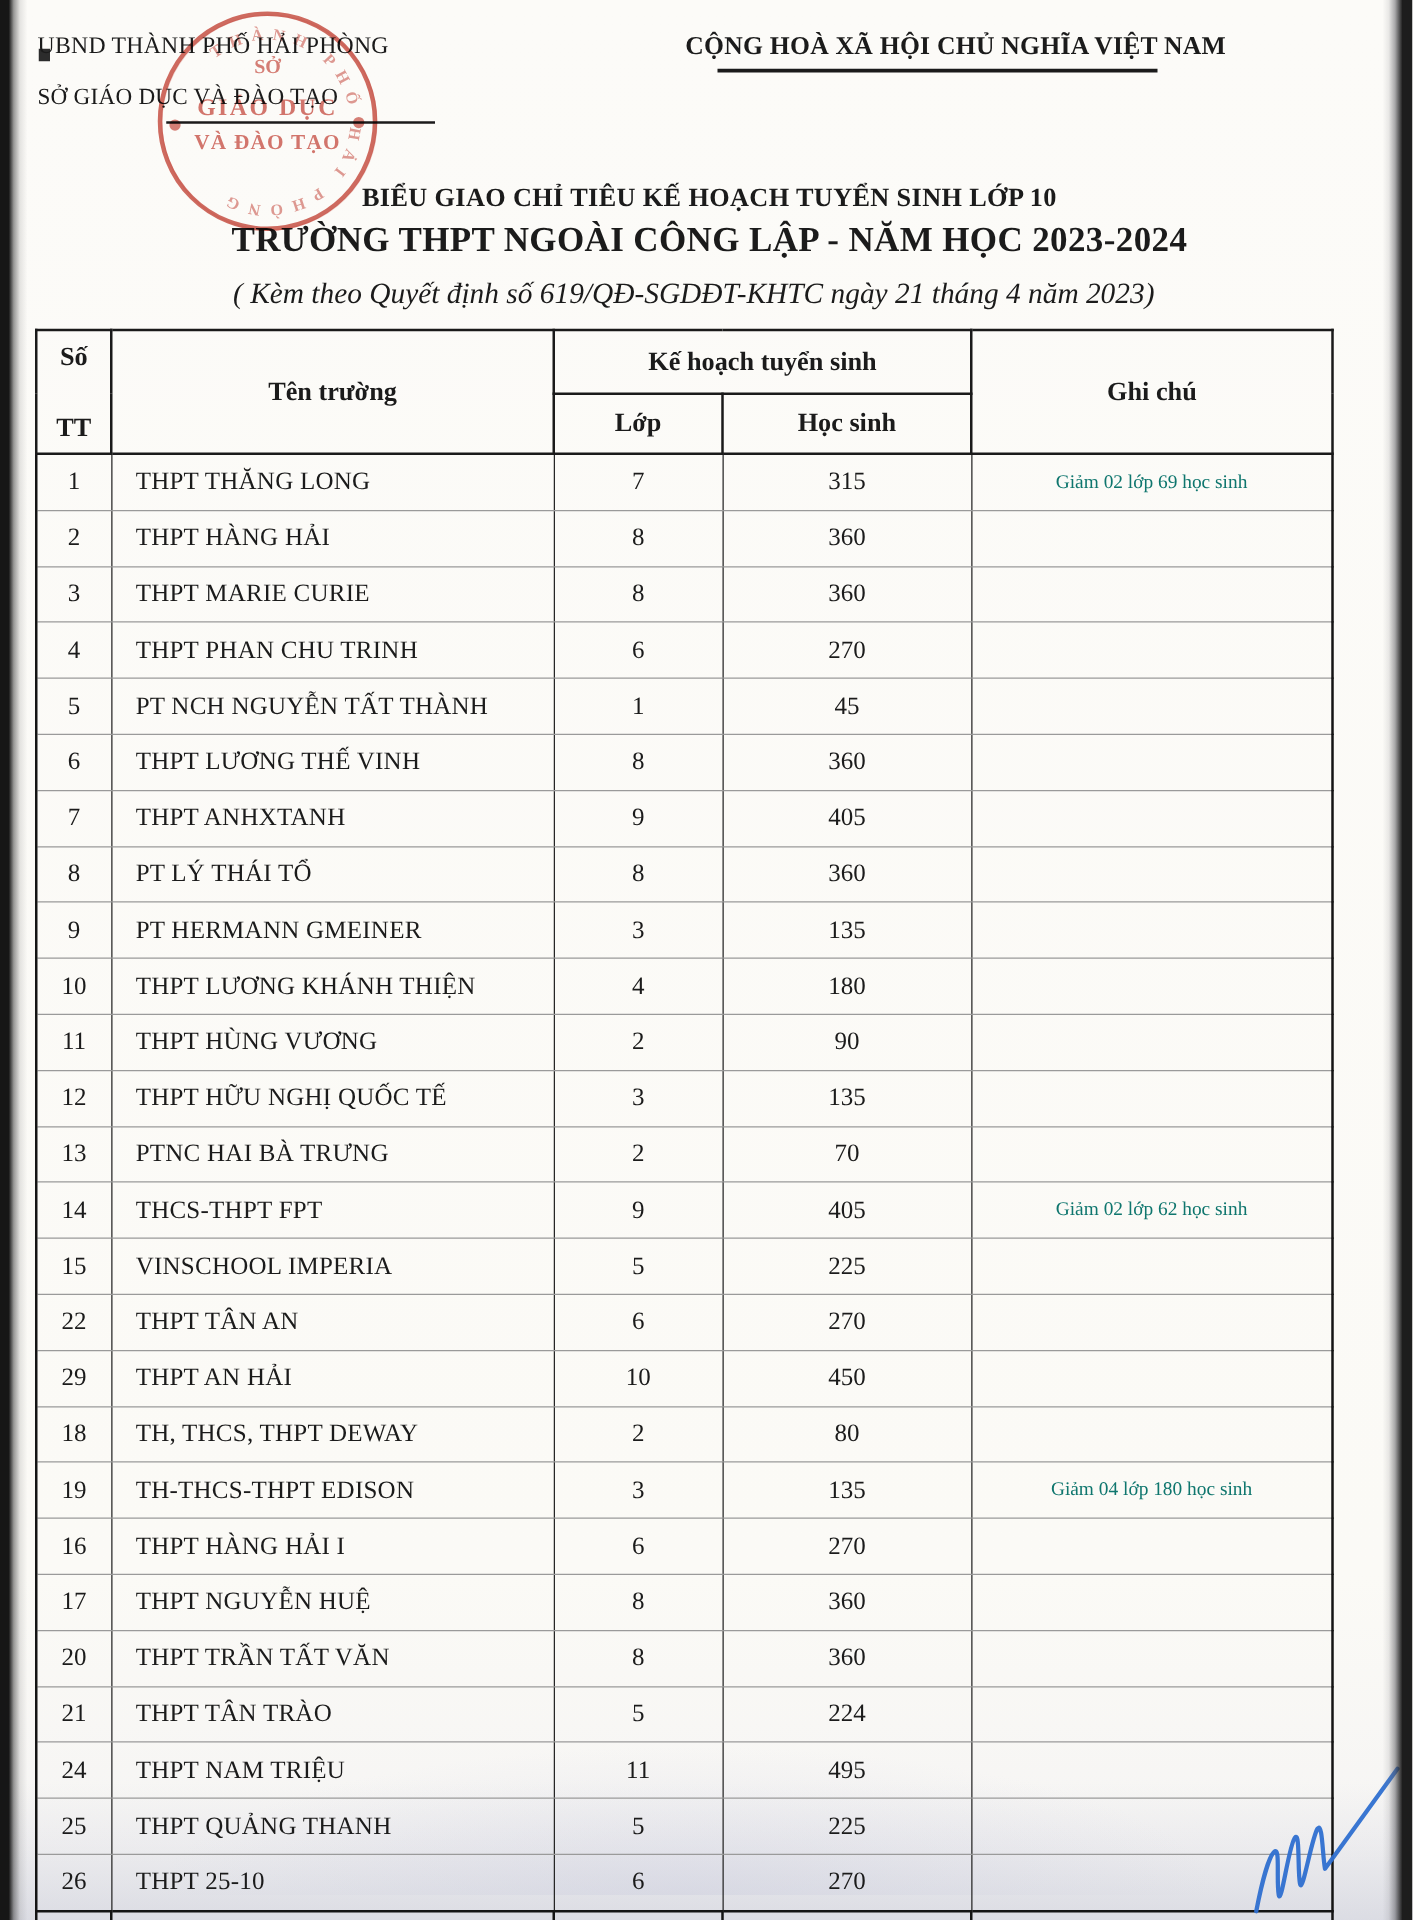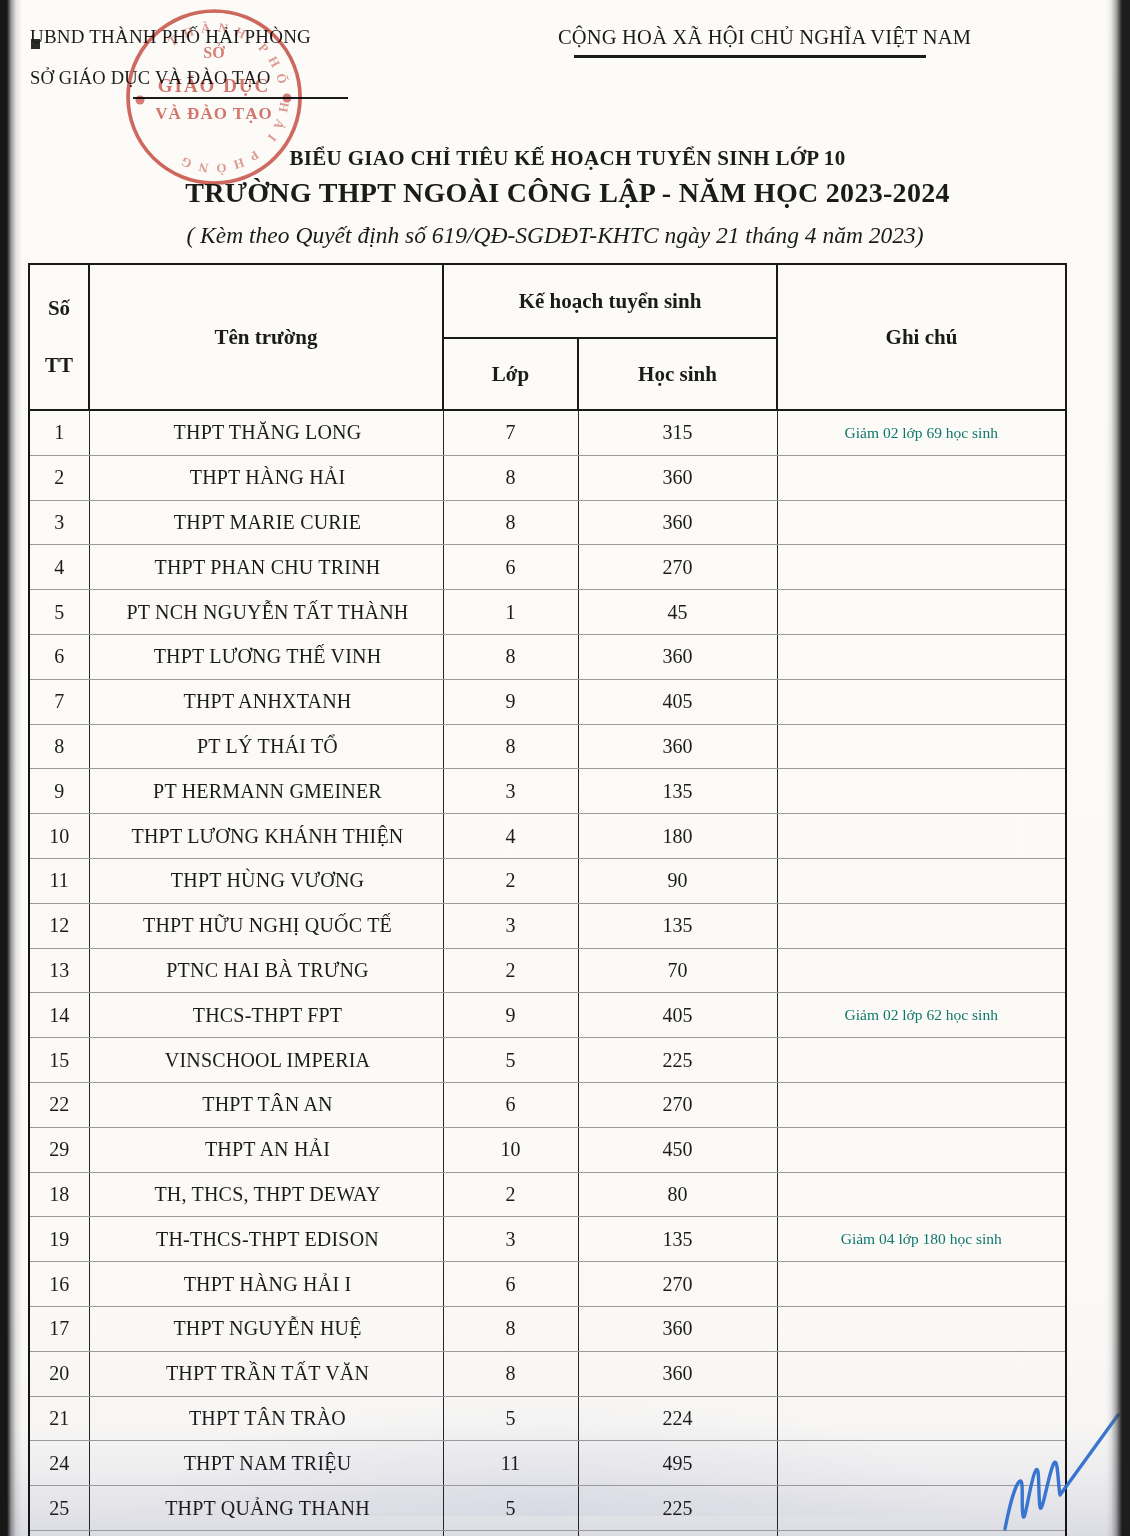--- a/index.html
+++ b/index.html
@@ -21,50 +21,50 @@
   .bottom-wash2{position:absolute;left:120px;bottom:20px;width:860px;height:120px;z-index:3;pointer-events:none;
     background:radial-gradient(ellipse at 50% 100%,rgba(198,200,220,.35),transparent 70%);}
   .artifact-dot{position:absolute;left:31px;top:39px;width:9px;height:10px;background:#2c2c2c;z-index:5;}
 
   
   .org-left{position:absolute;left:30px;top:26px;width:420px;z-index:6;}
   .org-left .l1{font-size:19px;letter-spacing:.2px;}
   .org-left .l2{font-size:18.5px;font-weight:normal;margin-top:20px;letter-spacing:.2px;}
   .org-left .rule{height:2px;background:#1b1b1b;width:215px;margin:8px auto 0;}
   .org-right{position:absolute;left:492px;top:26px;width:545px;text-align:center;z-index:6;}
-  .org-right .l1{font-size:20.5px;letter-spacing:.2px;}
+  .org-right .l1{font-size:20.5px;letter-spacing:.2px;font-weight:bold;}
   .org-right .l2{font-size:22.5px;font-weight:bold;margin-top:3px;}
   .org-right .rule{height:2.5px;background:#1b1b1b;width:352px;margin:6px auto 0 82px;}
 
   .doc-title{position:absolute;left:60px;top:146px;width:1015px;text-align:center;z-index:6;}
   .doc-title .t1{font-size:21px;font-weight:bold;letter-spacing:.3px;}
   .doc-title .t2{font-size:28px;font-weight:bold;margin-top:6px;letter-spacing:.3px;}
   .doc-subtitle{position:absolute;left:40px;top:222px;width:1030px;text-align:center;
     font-style:italic;font-size:23.5px;z-index:6;}
 
   
   .stamp{position:absolute;left:118px;top:2px;width:192px;height:192px;z-index:8;
     mix-blend-mode:multiply;opacity:.92;pointer-events:none;}
 
   
   table.quota{position:absolute;left:28px;top:263px;width:1037px;z-index:6;
     border-collapse:collapse;table-layout:fixed;background:transparent;}
   table.quota td,table.quota th{overflow:hidden;}
   table.quota{border:2.5px solid #141414;}
   th{font-weight:bold;}
-  thead th{border:2px solid #1a1a1a;font-size:21px;vertical-align:middle;padding:12px;}
+  thead th{border:2px solid #1a1a1a;font-size:21px;vertical-align:middle;padding:0;}
   thead .group{height:48px;}
   thead .sub{height:46px;}
   .stt-head{height:97px;}
   .stt-head .inner{display:flex;flex-direction:column;justify-content:space-between;height:82px;padding:7px 0;align-items:center;}
   tbody td{border-left:1.6px solid #262626;border-right:1.6px solid #262626;
     border-top:1.1px solid #9a9a9a;border-bottom:1.1px solid #9a9a9a;
     height:41.8px;font-size:20px;vertical-align:middle;}
   tbody td.c-stt{text-align:center;}
-  tbody td.c-school{text-align:center;padding-left:4px;letter-spacing:.2px;}
+  tbody td.c-school{text-align:left;padding-left:19px;letter-spacing:.2px;}
   tbody td.c-classes{text-align:center;}
   tbody td.c-students{text-align:center;}
   tbody td.c-note{text-align:center;font-size:15.5px;color:#0f766e;}
   tfoot td{border:2px solid #141414;height:44px;font-size:21px;font-weight:bold;
     text-align:center;vertical-align:middle;}
   tfoot td.c-school{letter-spacing:.5px;}
 
   
   .signature{position:absolute;left:985px;top:1395px;width:145px;height:141px;z-index:20;pointer-events:none;}
 </style>

